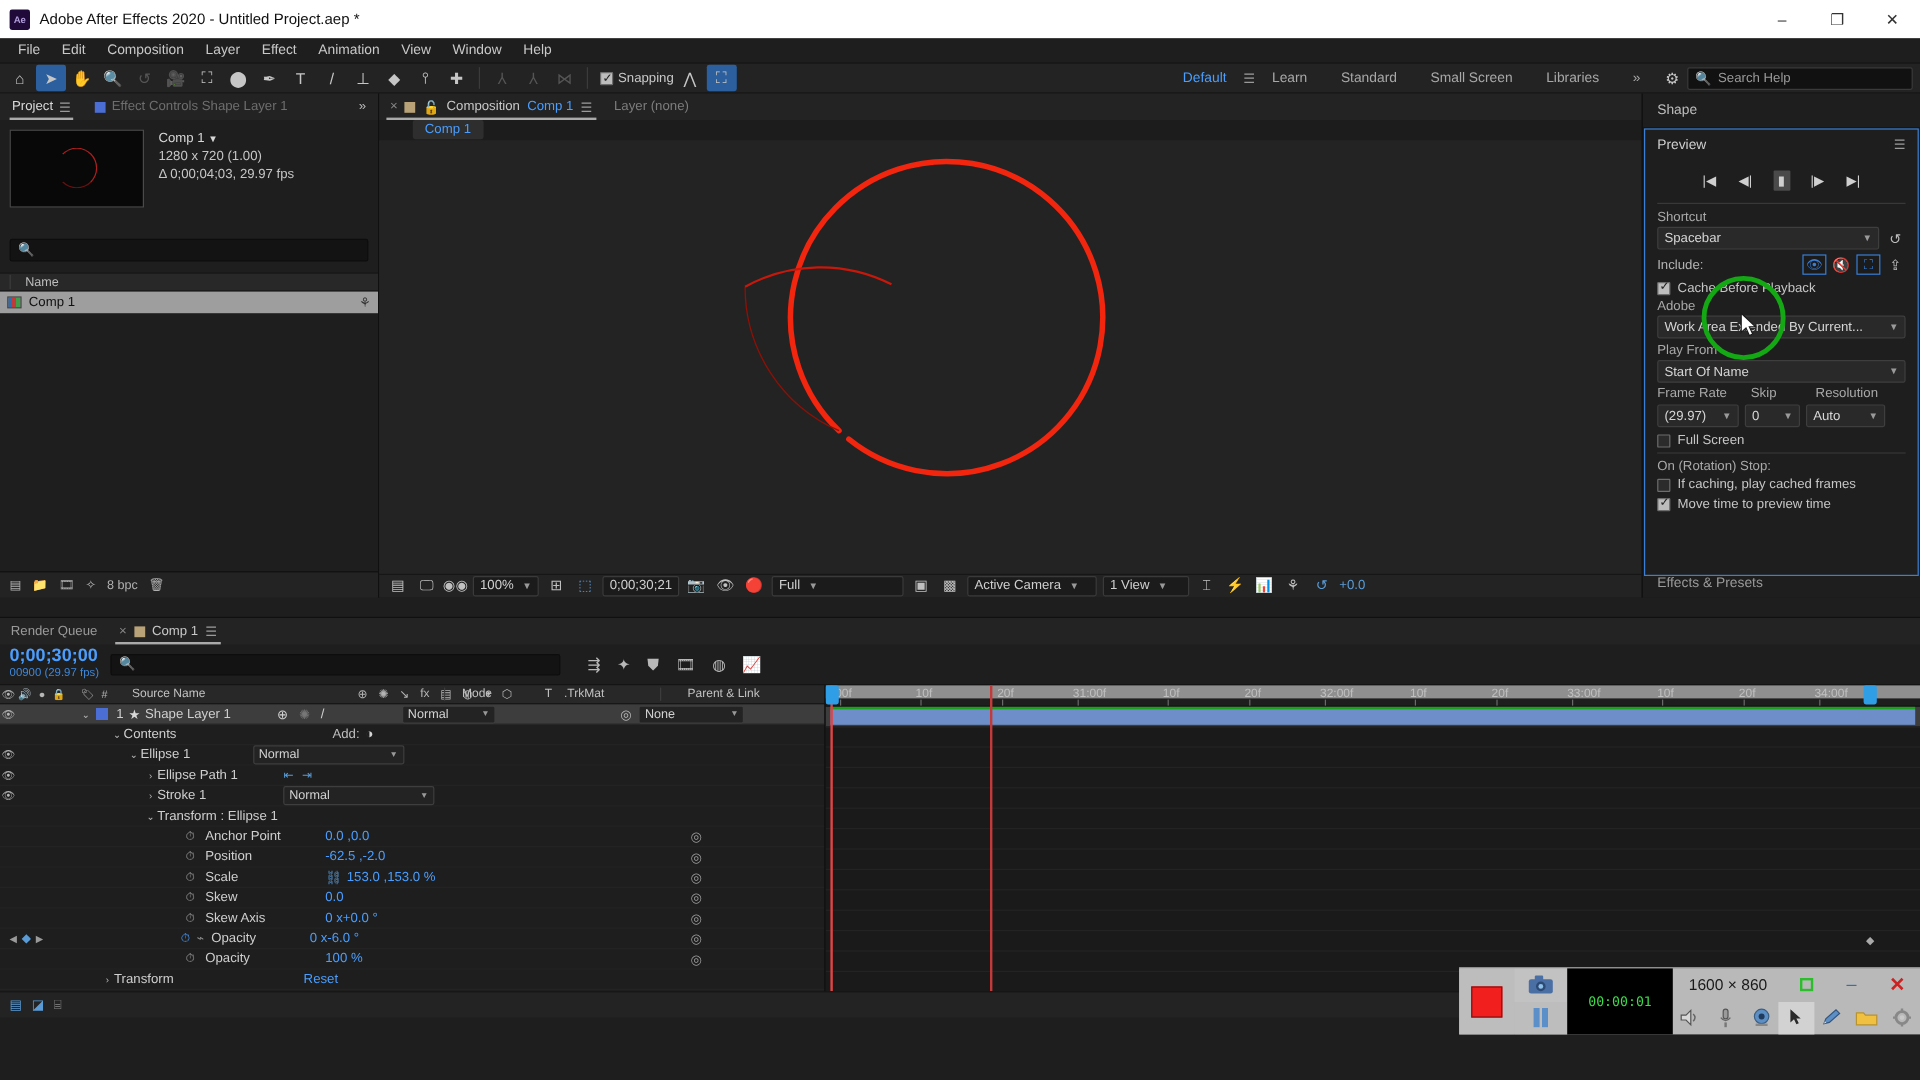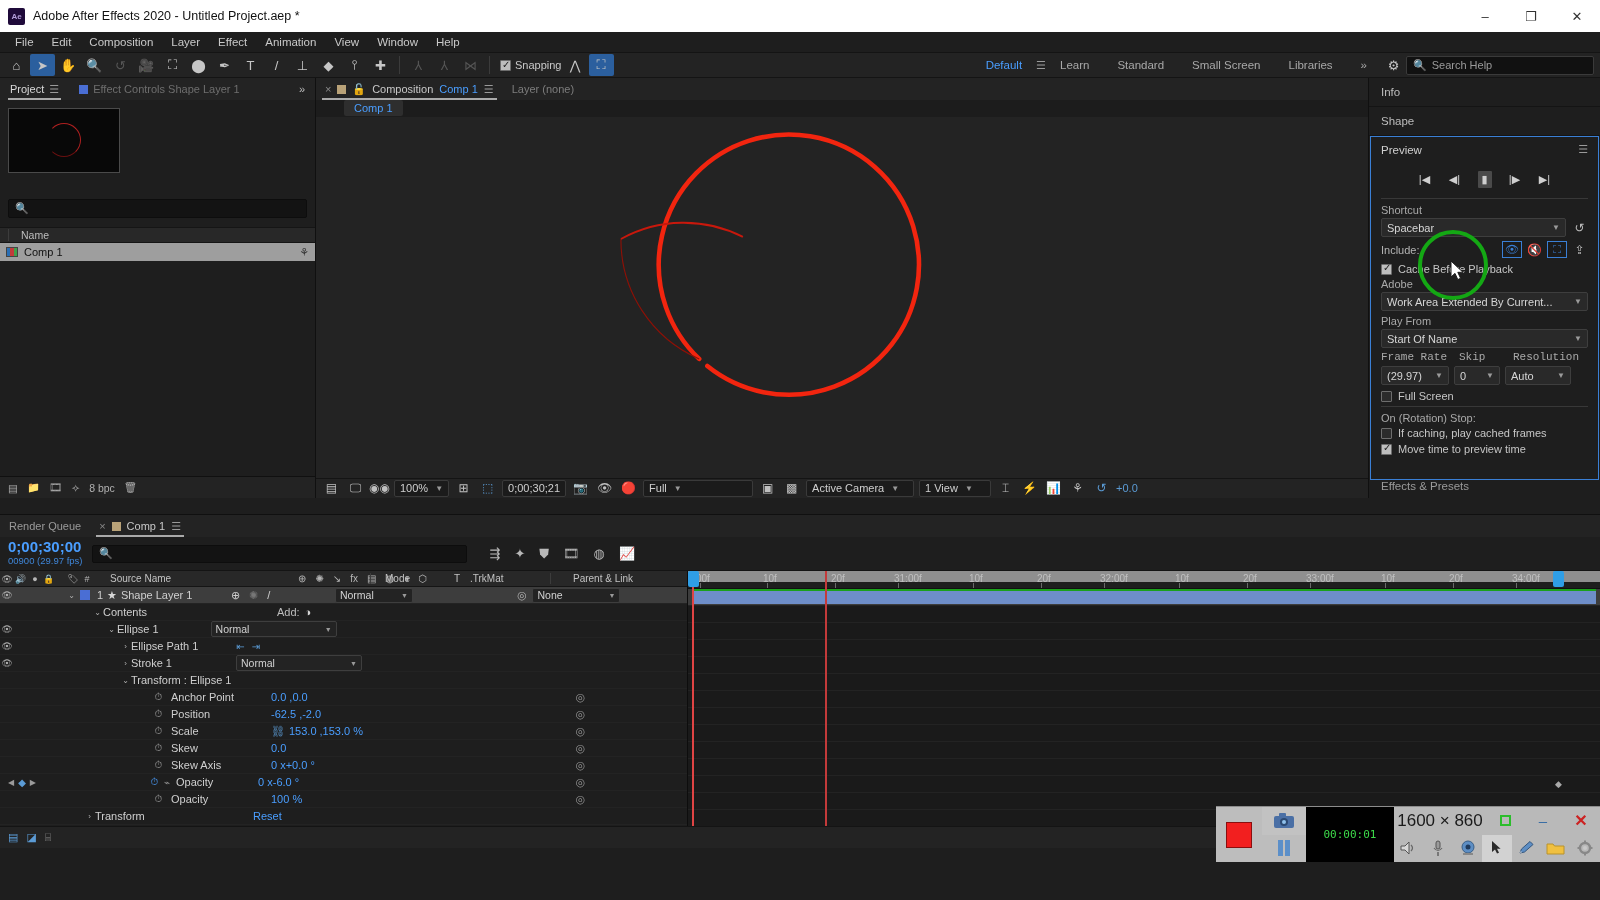--- a/index.html
+++ b/index.html
@@ -121,21 +121,21 @@
     padding:0 5px; font-size:11px; color:#d6d6d6; overflow:hidden; white-space:nowrap;
   }
   .select .cv { color:#9a9a9a; font-size:8px; }
   .iconbtn { width:17px; height:17px; display:flex; align-items:center; justify-content:center; color:#bdbdbd; font-size:12px;}
   .incl-box { width:20px; height:17px; border:1px solid #3a7fd5; display:flex; align-items:center; justify-content:center; background:#1b1b1b;}
   .cbrow { display:flex; align-items:center; gap:6px; padding:2px 10px; font-size:11px; color:#c6c6c6; }
   .cb { width:11px; height:11px; border:1px solid #6d6d6d; background:#2b2b2b; border-radius:1px; position:relative; }
   .cb.on { background:#bdbdbd; }
   .cb.on::after { content:"✓"; position:absolute; left:1px; top:-3px; font-size:10px; color:#222; }
   .trio { display:flex; gap:6px; padding:0 10px 2px 10px; }
-  .trio .tl { font-size:11px; color:#a9a9a9;font-family:Liberation Mono, monospace; }
+  .trio .tl { font-size:11px; color:#a9a9a9; }
   .fx-peek { height:18px; padding:0 12px; font-size:11.5px; color:#9a9a9a; overflow:hidden; }
   .greenring {
     position:absolute; width:70px; height:70px; border:4px solid #14a814;
     border-radius:50%; left:1418px; top:152px; z-index:30; pointer-events:none;
   }
   .cursor-arrow { position:absolute; left:1450px; top:182px; z-index:31; }
 
   
   .timeline { position:absolute; left:0; top:514px; width:1600px; height:386px; background:#1e1e1e; border-top:1px solid #101010; }
   .tl-tabs { height:22px; background:#232323; display:flex; align-items:center; font-size:11px; }
@@ -183,21 +183,21 @@
   .rec-stop { width:46px; display:flex; align-items:center; justify-content:center; background:#bdbdbd;}
   .rec-stop .sq { width:26px; height:26px; background:#f21f1f; border:1px solid #8a0e0e; }
   .rec-mid { width:44px; display:flex; flex-direction:column; }
   .rec-cam { flex:1; display:flex; align-items:center; justify-content:center; background:#c2c2c2; }
   .rec-pause { flex:1; display:flex; align-items:center; justify-content:center; background:#bdbdbd; gap:2px;}
   .rec-pause i { width:5px; height:16px; background:#5b8fc9; display:block; }
   .rec-lcd { width:88px; background:#000; display:flex; align-items:center; justify-content:center;
              color:#3ddc4a; font-family:"DejaVu Sans Mono", monospace; font-size:11px; letter-spacing:0px; }
   .rec-right { flex:1; display:flex; flex-direction:column; }
   .rec-top { flex:1; display:flex; align-items:center; }
-  .rec-size { flex:1; text-align:center; color:#1a1a1a; font-size:17px; }
+  .rec-size { flex:1; text-align:center; color:#1a1a1a; font-size:13px; }
   .rec-wbtn { width:38px; height:100%; display:flex; align-items:center; justify-content:center; }
   .rec-bot { flex:1; display:flex; }
   .rec-ib { flex:1; display:flex; align-items:center; justify-content:center; }
   .rec-ib.light { background:#d2d2d2; }
 
   .tinysq { width:11px; height:11px; border:2px solid #2bbd2b; }
   svg { display:block; }
 </style>
 </head>
 <body>
@@ -282,20 +282,28 @@
           <span class="swatch-blue"></span>
           <span>Effect Controls Shape Layer 1</span>
         </div>
         <div class="ptab" style="margin-left:auto">»</div>
       </div>
 
       <div class="proj-head">
         <div class="thumb">
           <div class="mini"></div>
         </div>
+        <div class="proj-meta">
+          <div class="t1">
+            <span>Comp 1</span>
+            <span style="font-size:8px">▼</span>
+          </div>
+          <div>1280 x 720 (1.00)</div>
+          <div>Δ 0;00;04;03, 29.97 fps</div>
+        </div>
       </div>
 
       <div class="searchbox">
         <span>🔍</span>
         <span></span>
       </div>
 
       <div class="colhead">
         <span class="c">Name</span>
       </div>
@@ -383,23 +391,20 @@
         <div class="cbtn">⌶</div>
         <div class="cbtn">⚡</div>
         <div class="cbtn">📊</div>
         <div class="cbtn">⚘</div>
         <div class="cbtn" style="color:#5b9bd5">↺</div>
         <div style="color:#5b9bd5">+0.0</div>
       </div>
     </div>
 
     <div class="rightdock">
-      <div class="dockpanel">
-        <div class="dockhead">Info</div>
-      </div>
       <div class="dockpanel">
         <div class="dockhead">Shape</div>
       </div>
 
       <div class="preview">
         <div class="pv-head">
           <span>Preview</span>
           <span class="hamb" style="margin-left:auto">☰</span>
         </div>
 

